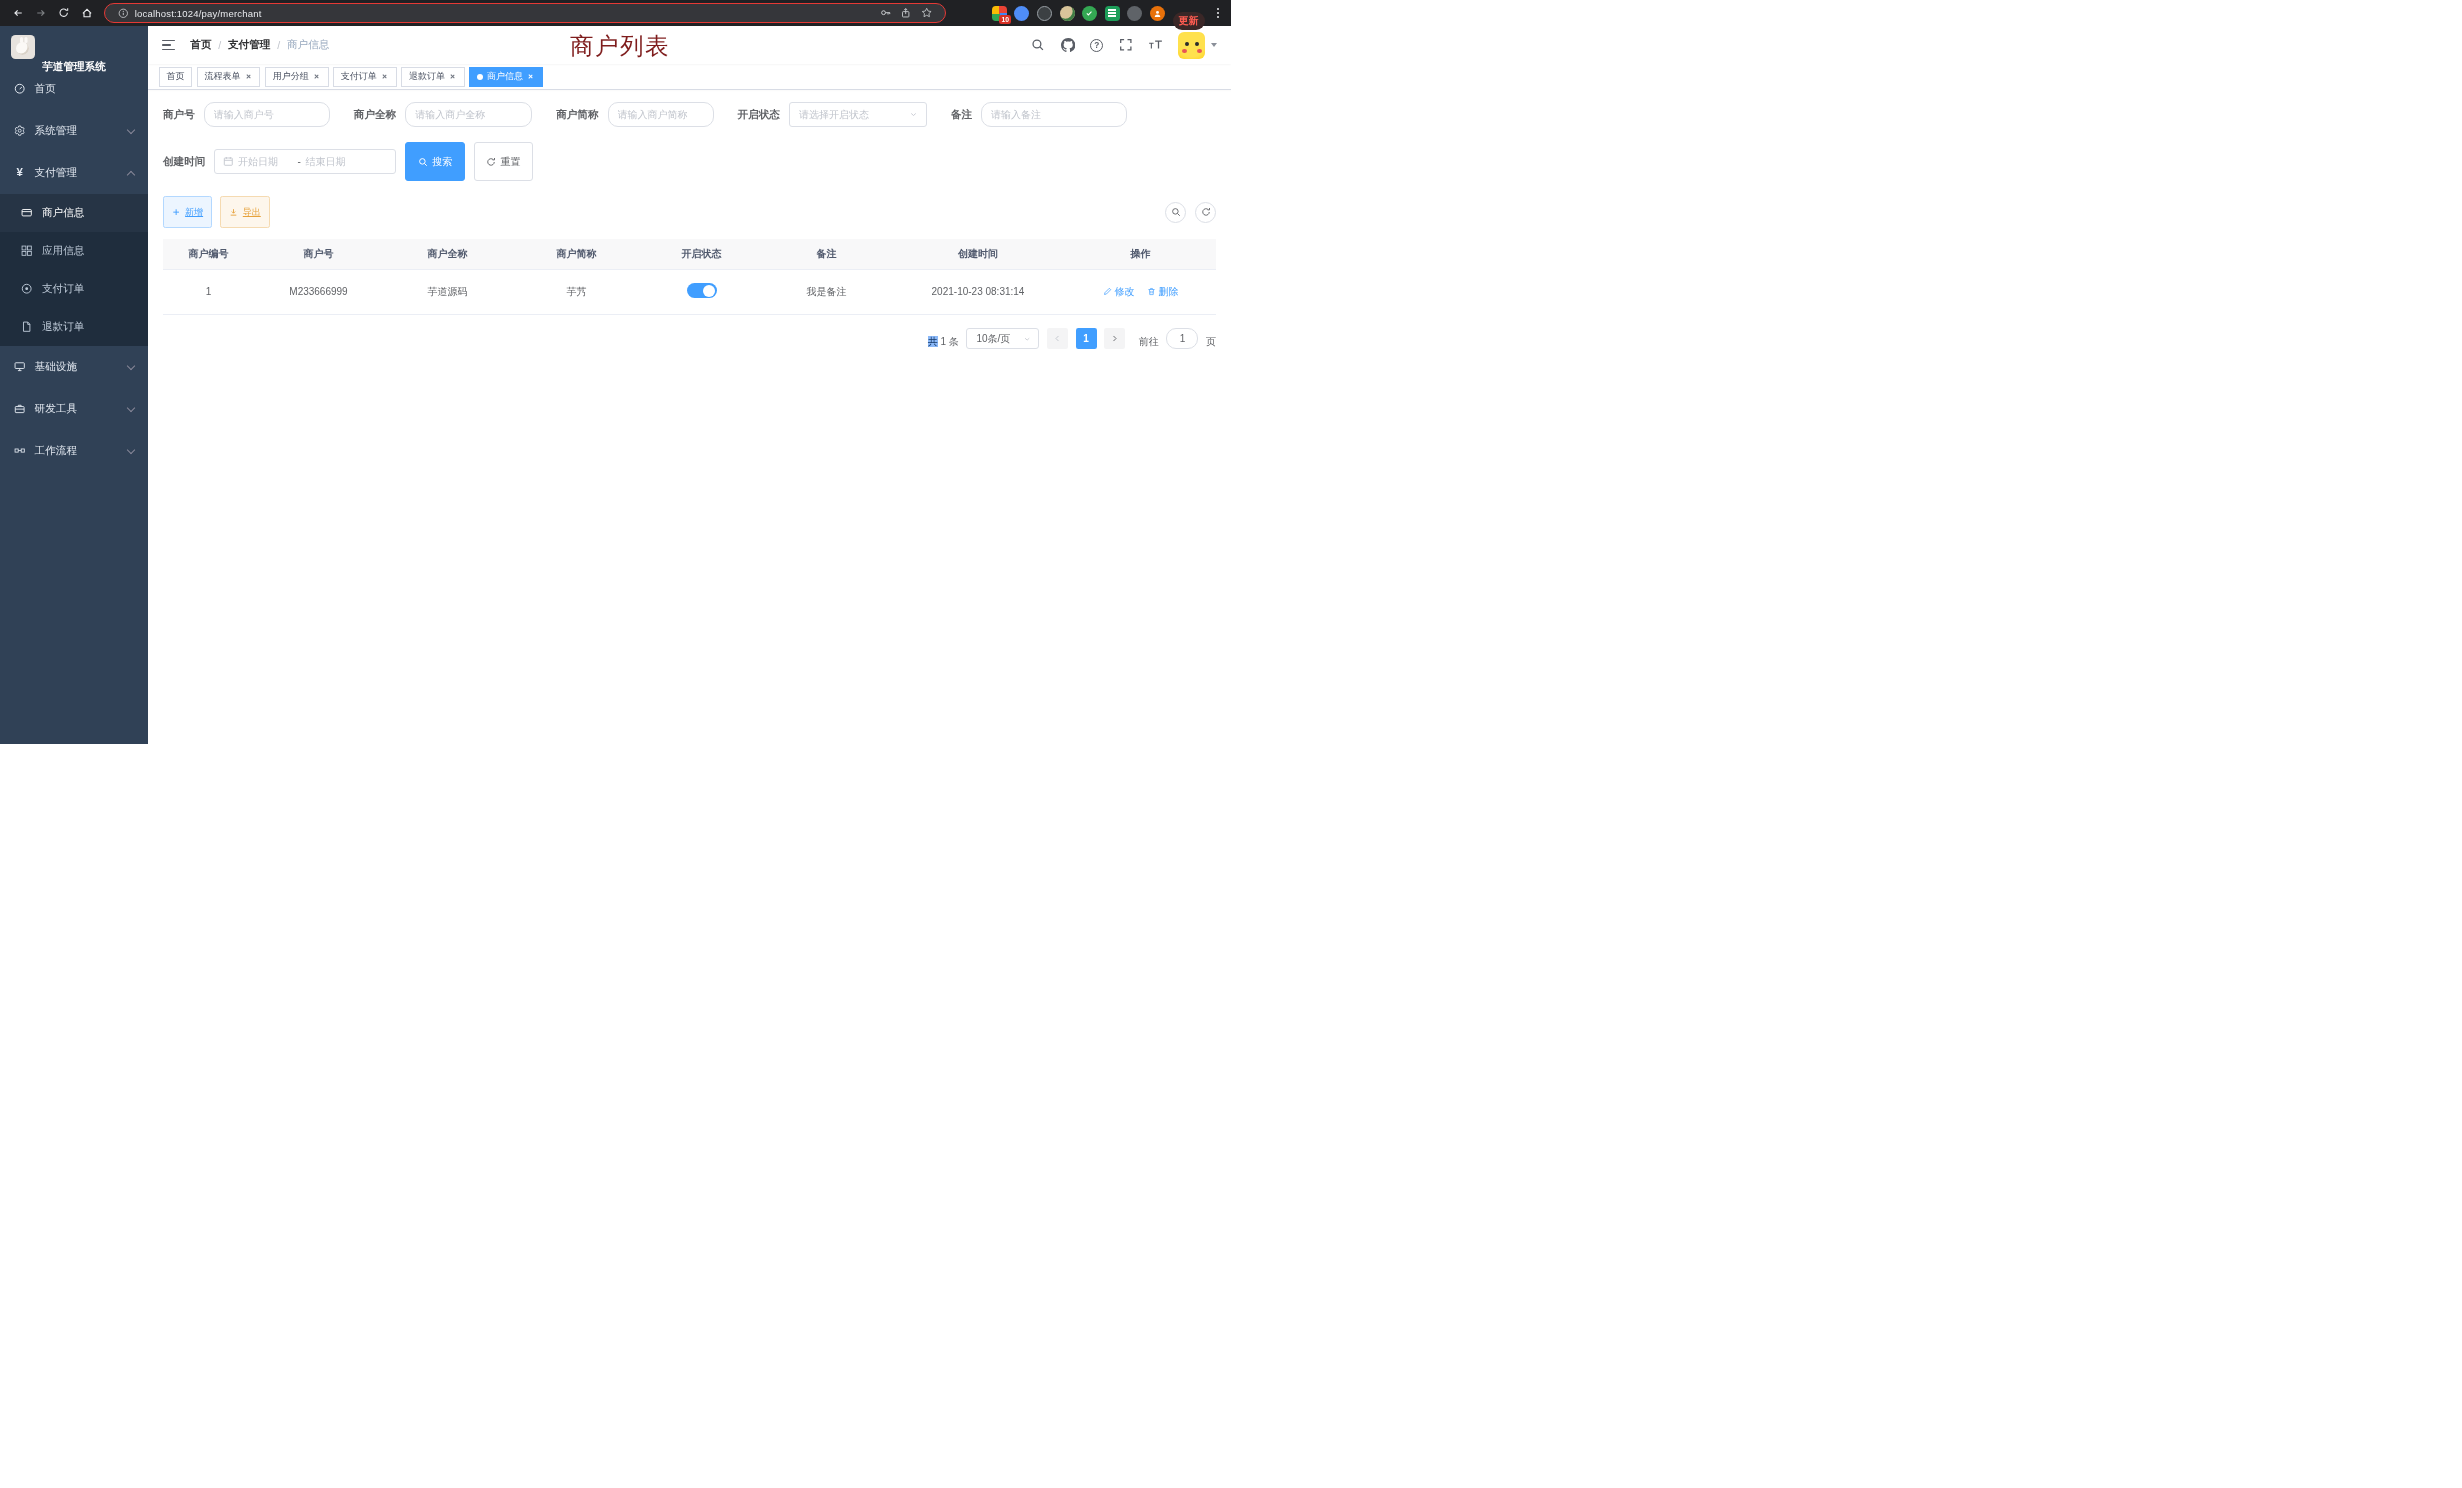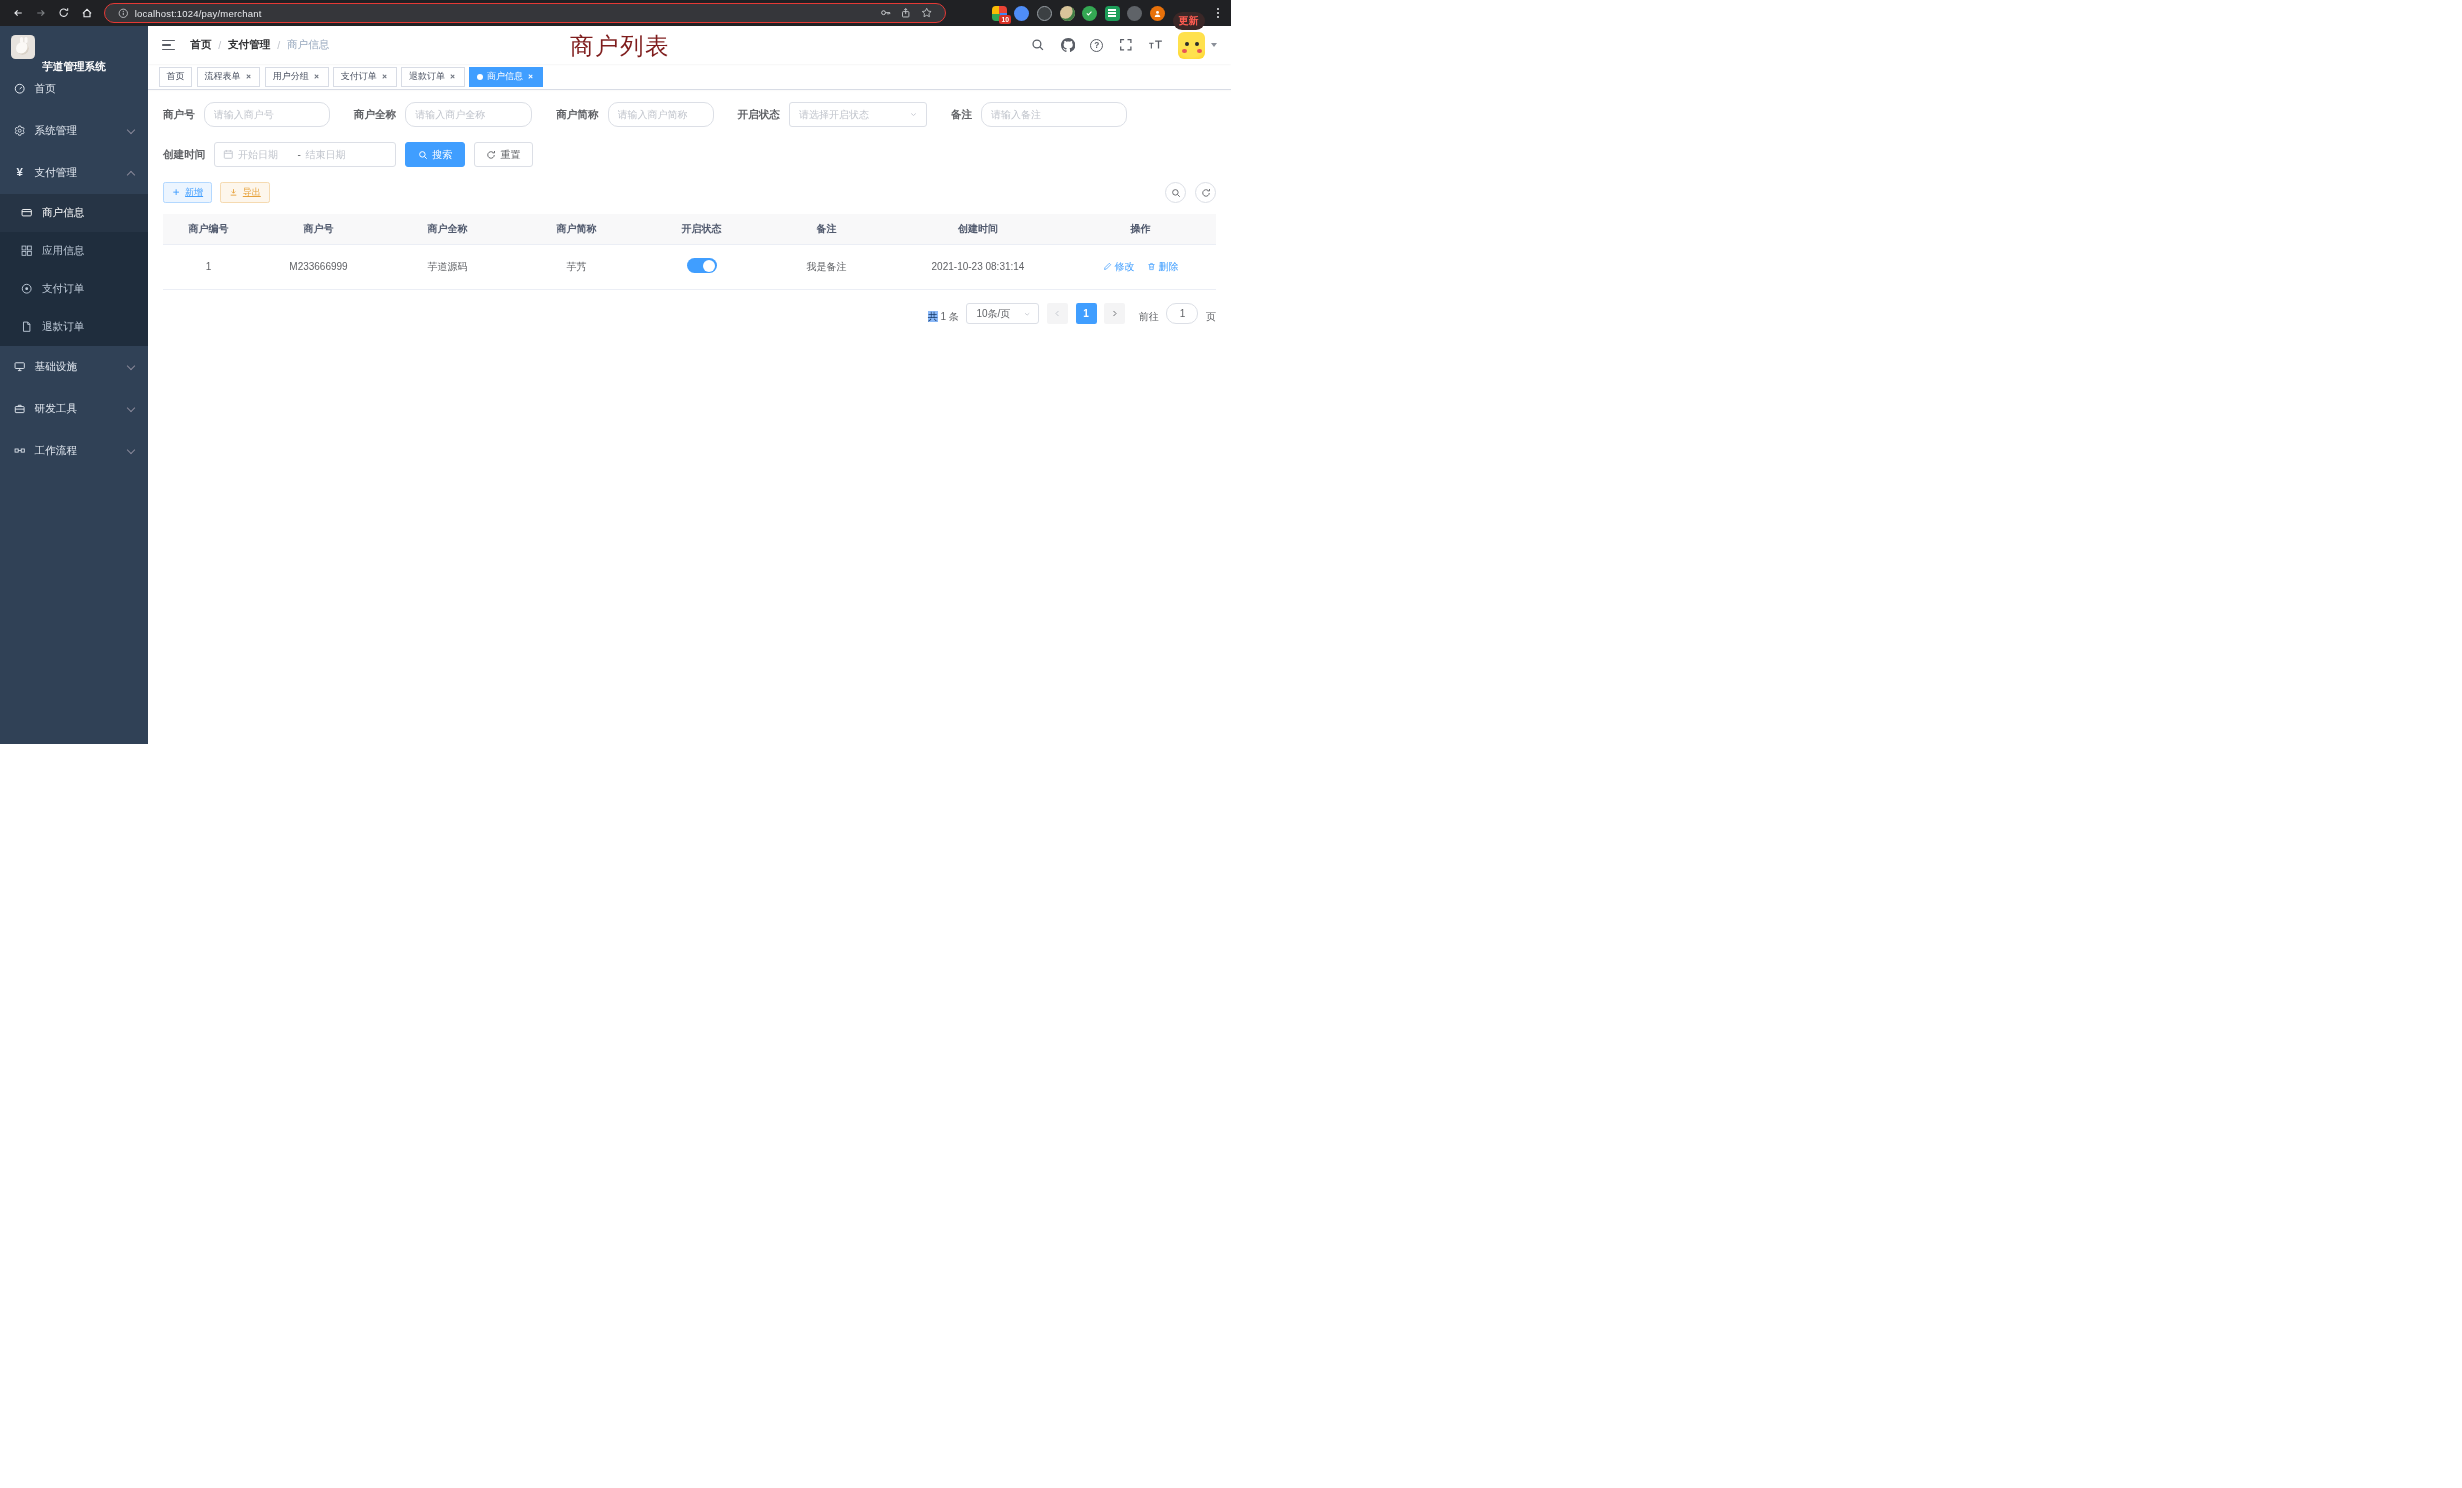--- a/index.html
+++ b/index.html
@@ -112,24 +112,24 @@
   .inp::placeholder { color:#c0c4cc; }
   .sel { height:25px; border:0.8px solid #dcdfe6; border-radius:3px; padding:0 7.6px 0 9px;
     display:flex; align-items:center; justify-content:space-between; gap:6px; cursor:pointer; background:#fff; }
   .sel .ph { font-size:10px; color:#c0c4cc; }
   .sel .val { font-size:10px; color:#606266; }
   .daterange { width:182px; height:25px; border:0.8px solid #dcdfe6; border-radius:3px;
     display:flex; align-items:center; padding:0 7.6px; gap:4.5px; background:#fff; cursor:pointer; }
   .daterange input { border:none; outline:none; width:55px; font-size:10px; color:#606266; font-family:inherit; }
   .daterange input::placeholder { color:#c0c4cc; }
   .d-sep { color:#606266; font-size:10px; }
-  .btn { height:25px; border-radius:3px; border:0.8px solid #dcdfe6; background:#fff; color:#606266;
+  .btn { height:39px; border-radius:3px; border:0.8px solid #dcdfe6; background:#fff; color:#606266;
     font-size:10px; display:inline-flex; align-items:center; gap:4.5px; padding:0 11.4px; cursor:pointer; font-family:inherit; }
   .btn.primary { background:#409EFF; border-color:#409EFF; color:#fff; }
-  .btn.mini { height:21px; font-size:9px; padding:0 8.3px; border-radius:2.3px;text-decoration:underline; }
+  .btn.mini { height:32px; font-size:9px; padding:0 8.3px; border-radius:2.3px;text-decoration:underline; }
   .btn.plain-primary { background:#ecf5ff; border-color:#b3d8ff; color:#409EFF; }
   .btn.plain-warning { background:#fdf6ec; border-color:#f5dab1; color:#E6A23C; }
   .toolbar { display:flex; align-items:center; margin-bottom:10.6px; }
   .toolbar .gap { width:7.6px; }
   .tool-right { margin-left:auto; display:flex; gap:9px; }
   .circle-btn { width:21px; height:21px; border-radius:50%; border:0.8px solid #dcdfe6; background:#fff;
     color:#606266; display:flex; align-items:center; justify-content:center; cursor:pointer; }
 
   
   .table { width:100%; border-bottom:0.8px solid #ebeef5; }

